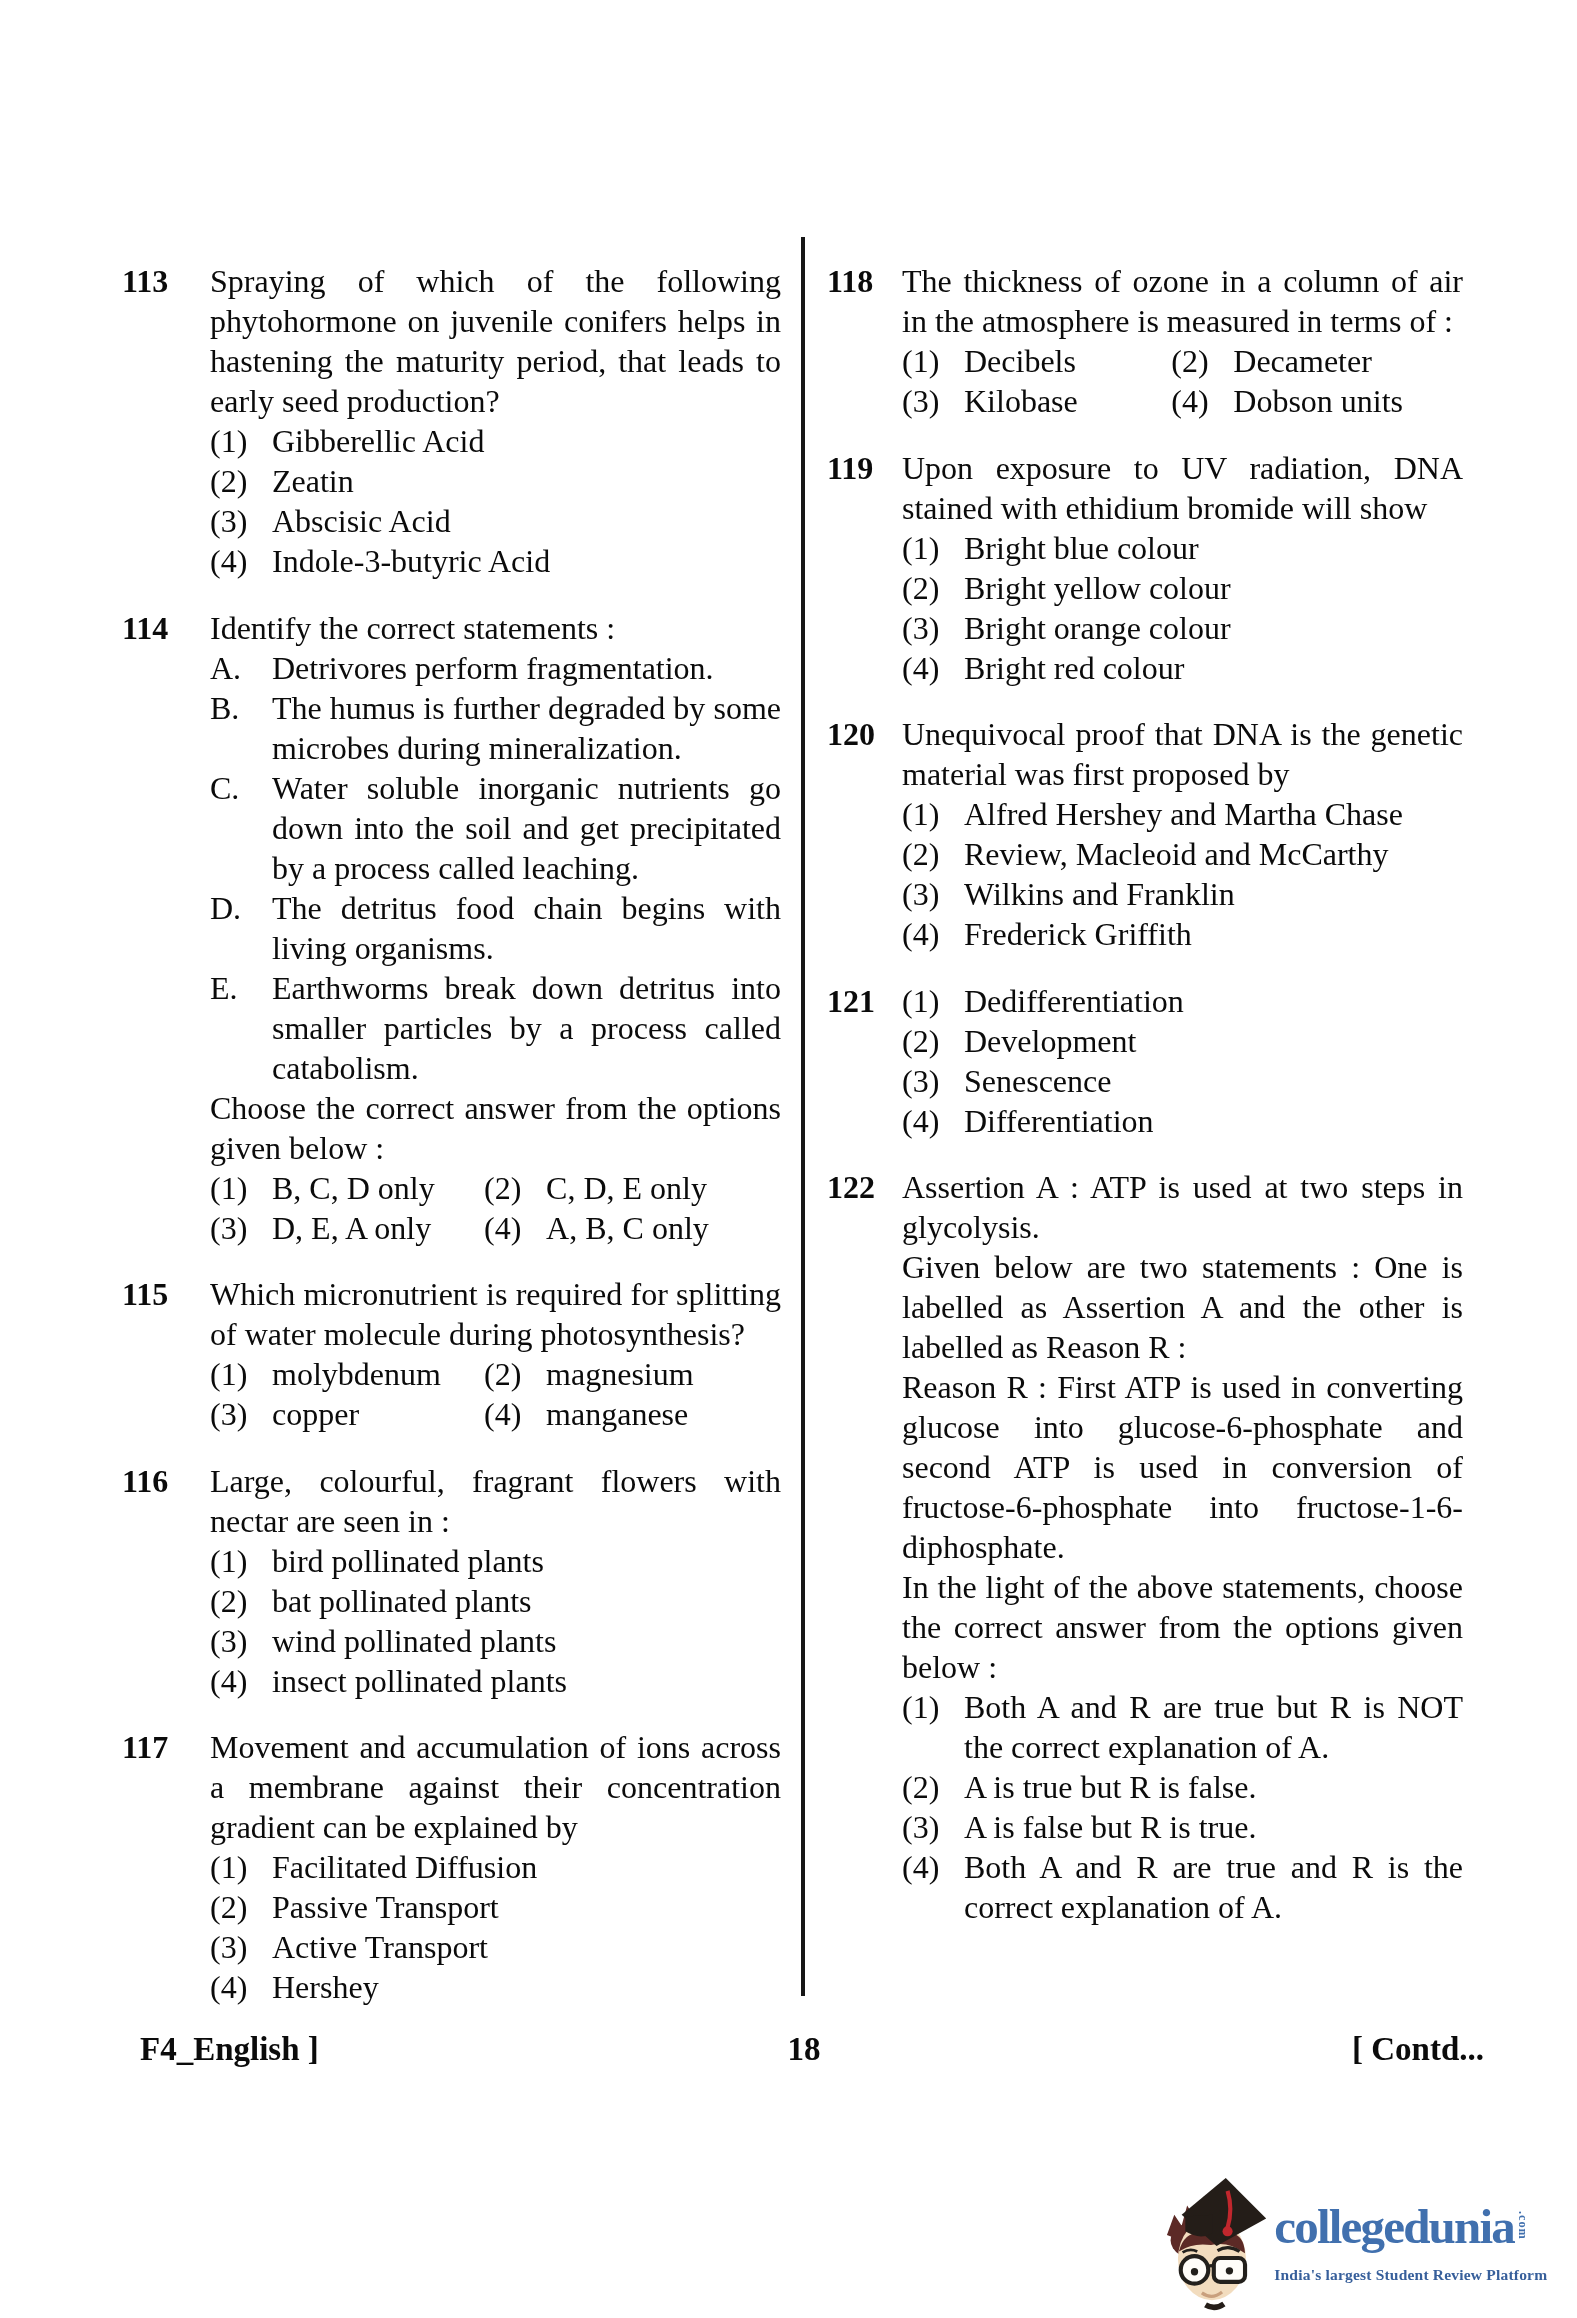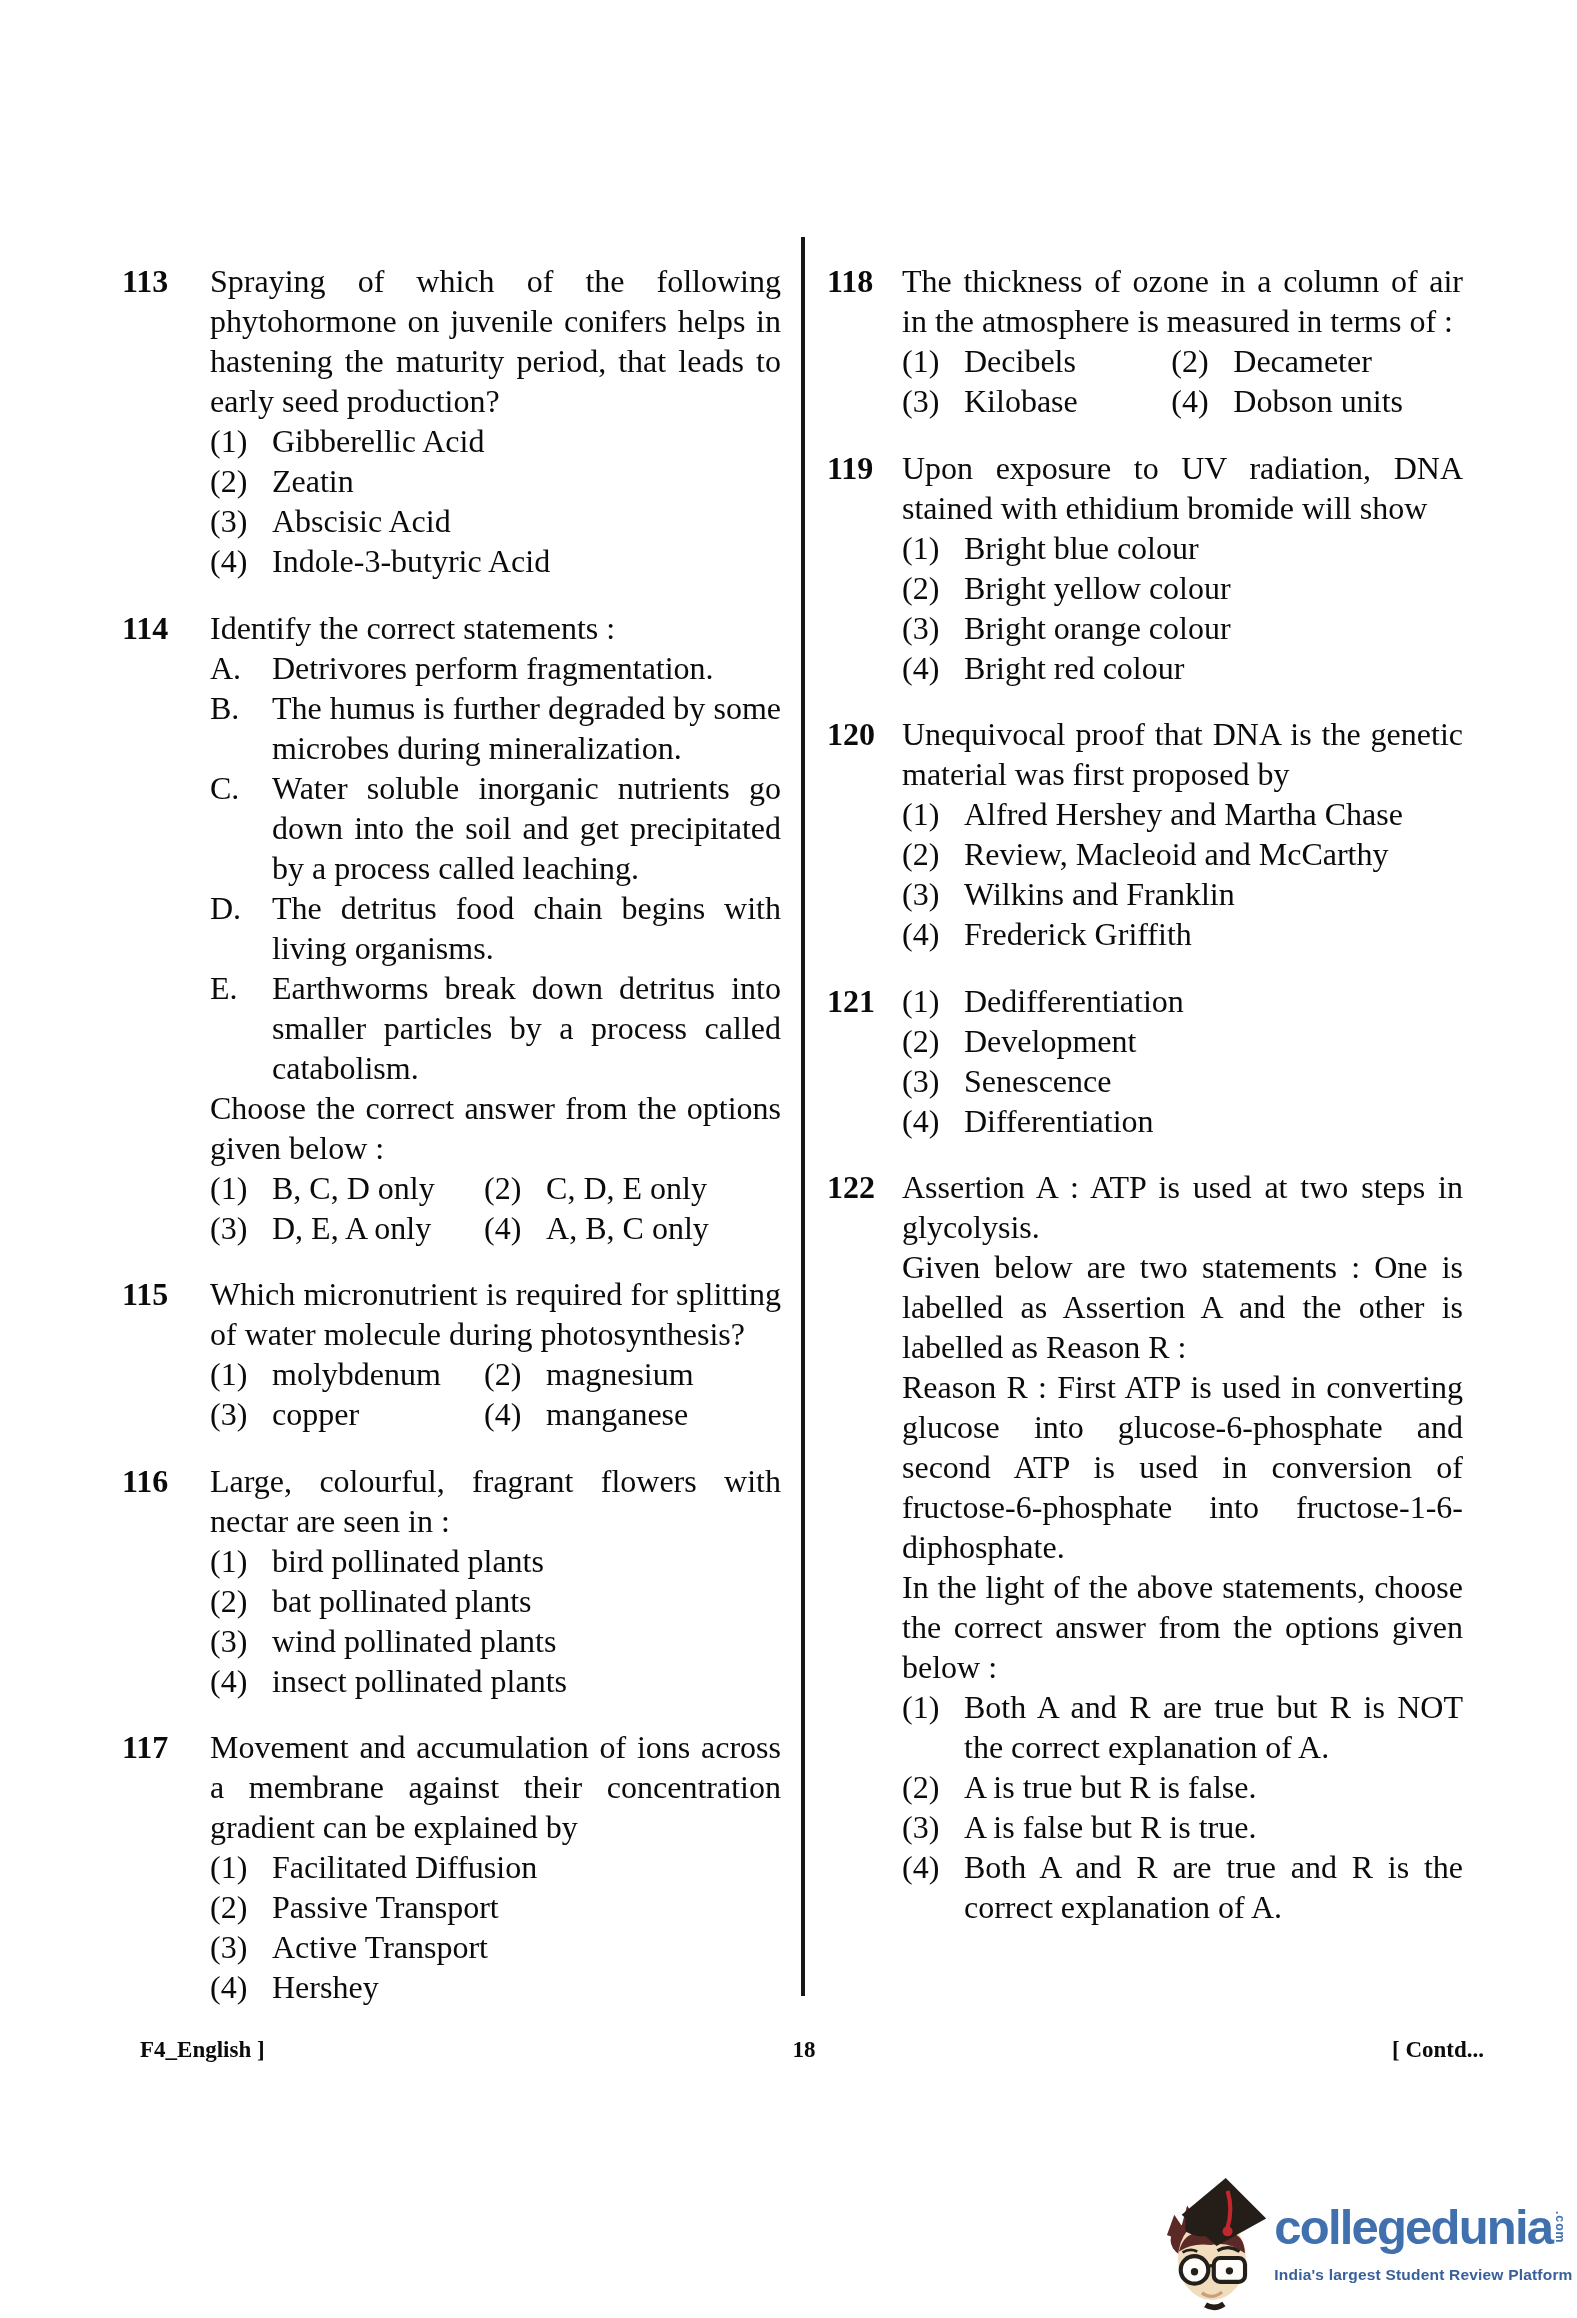--- a/index.html
+++ b/index.html
@@ -23,27 +23,27 @@
   .stmt{display:flex;}
   .slabel{flex:0 0 62px;}
   .stext{flex:1;text-align:justify;}
   .opts{margin:0;}
   .opts.two{display:grid;grid-template-columns:48% 52%;}
   .opt{display:flex;min-width:0;}
   .onum{flex:0 0 62px;}
   .otext{flex:1;text-align:justify;}
   b{font-weight:normal;}
   
-  .footer-item{position:absolute;top:2031px;font-size:23px;font-weight:bold;line-height:37px;}
+  .footer-item{position:absolute;top:2031px;font-size:33px;font-weight:bold;line-height:37px;}
   .f-left{left:140px;}
   .f-center{left:804px;transform:translateX(-50%);}
   .f-right{right:94px;}
   
   .logo{position:absolute;left:1154px;top:2167px;display:flex;align-items:flex-start;
-        font-family:Liberation Sans, sans-serif;}
+        font-family:Liberation Serif, serif;}
   .mascot{width:115px;height:147px;flex:none;display:block;}
   .logo-text{margin-left:5.3px;margin-top:37px;}
   .brand-row{display:flex;align-items:flex-start;}
   .brand{font-size:49px;line-height:46px;font-weight:bold;color:#4170ae;letter-spacing:-1.8px;}
   .tld{font-size:12.4px;font-weight:bold;color:#4170ae;writing-mode:vertical-rl;margin-top:7px;margin-left:0.9px;letter-spacing:0.9px;}
   .tagline{font-size:15.5px;font-weight:bold;color:#375f9b;margin-top:16px;letter-spacing:0.2px;white-space:nowrap;}
 </style>
 </head>
 <body>
 

